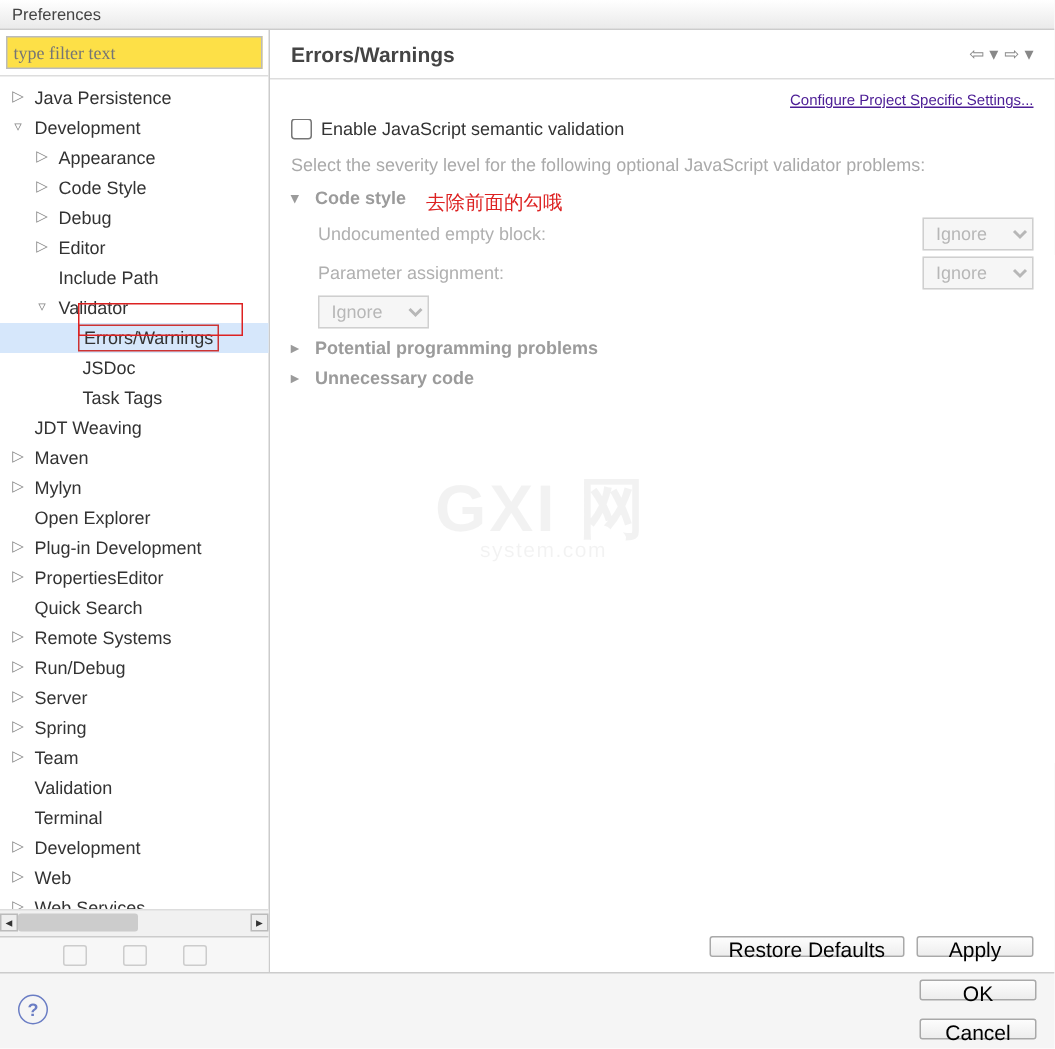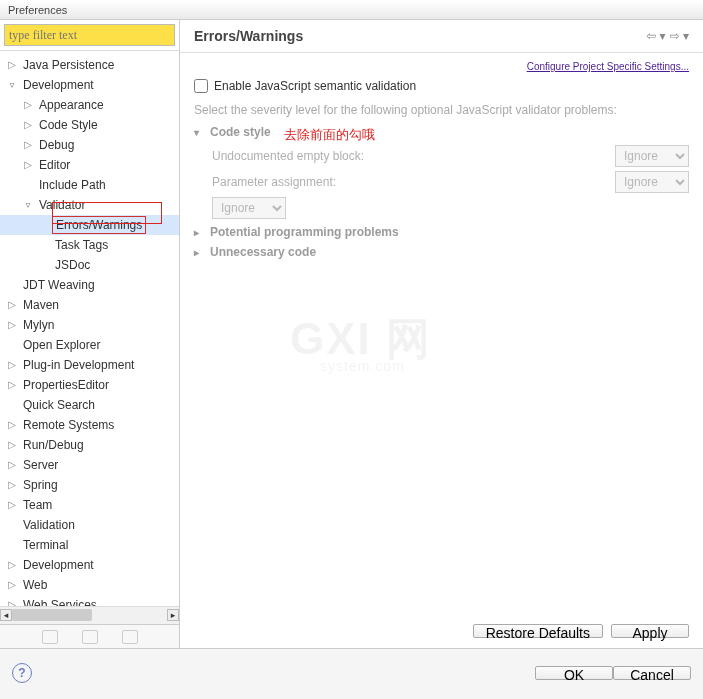--- a/index.html
+++ b/index.html
@@ -54,21 +54,21 @@
   .row select:disabled { color: #999; background: #f3f3f3; }
 
   .annotation { position: absolute; color: #d22; font-size: 13px; font-weight: 500; }
 
   .watermark { position: absolute; left: 290px; top: 310px; font-size: 44px; font-weight: 700; color: rgba(0,0,0,0.05); letter-spacing: 2px; pointer-events: none; }
   .watermark-sub { position: absolute; left: 320px; top: 358px; font-size: 14px; color: rgba(0,0,0,0.05); letter-spacing: 1px; pointer-events: none; }
 
   .content-buttons { display: flex; justify-content: flex-end; gap: 8px; padding: 6px 14px 10px 14px; }
 
   .dialog-footer { height: 48px; border-top: 1px solid #ccc; display: flex; align-items: center; justify-content: space-between; padding: 0 12px; background: #f5f5f5; }
-  .footer-right { display: flex; gap: 0; }
+  .footer-right { display: flex; gap: 12px; flex-direction: column; }
   .btn { min-width: 78px; height: 14px; border: 1px solid #a9a9a9; background: linear-gradient(#fdfdfd,#ededed); border-radius: 2px; font-size: 14px; cursor: pointer; padding: 0 12px; }
   .help-icon { width: 20px; height: 20px; border: 1.5px solid #6a7dc4; border-radius: 50%; color: #6a7dc4; font-weight: bold; text-align: center; line-height: 18px; cursor: pointer; }
 
   .tree-red-box { position: absolute; border: 1.5px solid #d22; pointer-events: none; }
 </style>
 </head>
 <body>
 
 <div class="titlebar">
   <span>Preferences</span>
@@ -112,25 +112,25 @@
         <div class="node indent-1">
           <span class="twisty">▿</span>
           <span class="label">Validator</span>
         </div>
         <div class="node indent-2 selected highlighted">
           <span class="twisty"></span>
           <span class="label">Errors/Warnings</span>
         </div>
         <div class="node indent-2">
           <span class="twisty"></span>
+          <span class="label">JSDoc</span>
+        </div>
+        <div class="node indent-2">
+          <span class="twisty"></span>
           <span class="label">Task Tags</span>
-        </div>
-        <div class="node indent-2">
-          <span class="twisty"></span>
-          <span class="label">JSDoc</span>
         </div>
         <div class="node indent-0">
           <span class="twisty"></span>
           <span class="label">JDT Weaving</span>
         </div>
         <div class="node indent-0">
           <span class="twisty">▷</span>
           <span class="label">Maven</span>
         </div>
         <div class="node indent-0">

